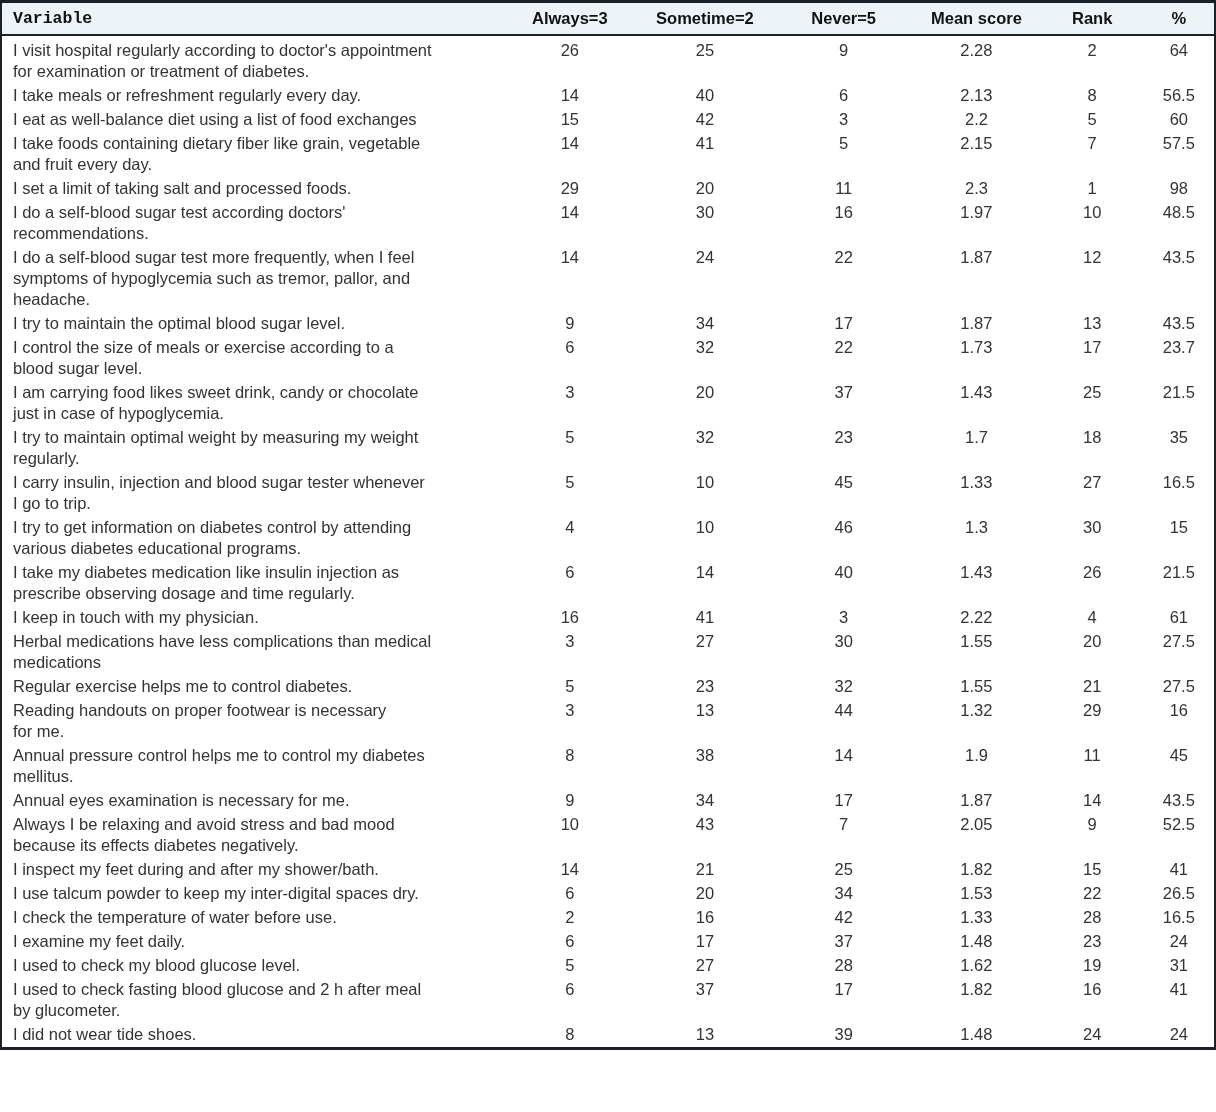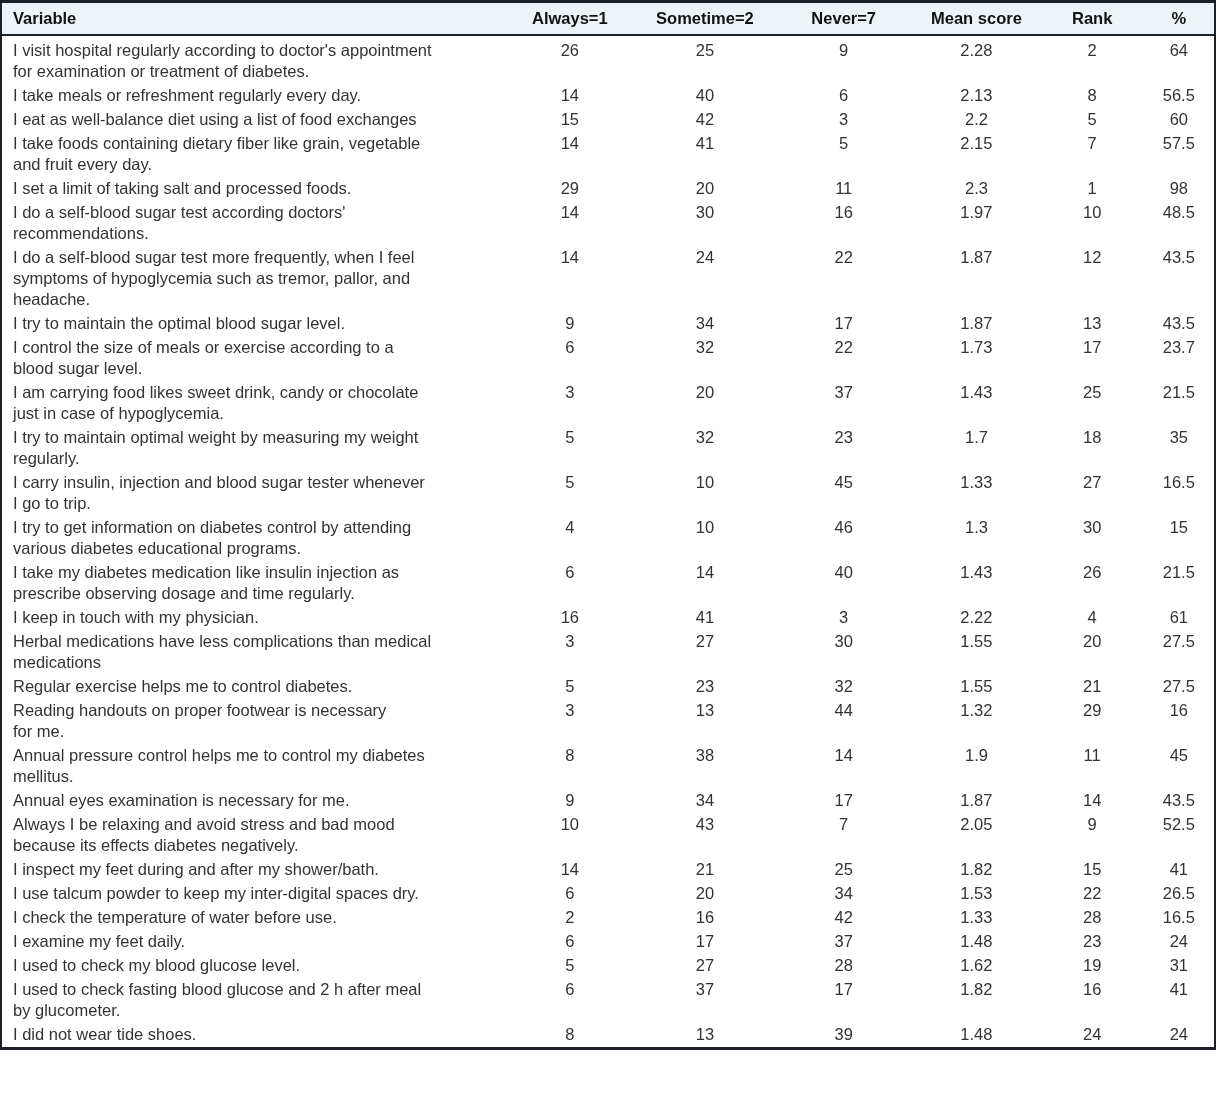--- a/index.html
+++ b/index.html
@@ -36,20 +36,21 @@
     font-weight: bold;
     color: #111111;
     text-align: center;
     padding: 5px 2px;
     line-height: 21px;
     white-space: nowrap;
   }
   thead th.col-variable {
     text-align: left;
     padding-left: 11px;
+    font-family: Liberation Mono, monospace;
   }
   tbody td {
     text-align: center;
     vertical-align: top;
     padding: 1px 2px 2px;
     line-height: 21px;
   }
   tbody tr:first-child td {
     padding-top: 4px;
   }
@@ -70,23 +71,23 @@
         <col style="width: 10.7%;">
         <col style="width: 11.6%;">
         <col style="width: 11.3%;">
         <col style="width: 10.6%;">
         <col style="width: 8.5%;">
         <col style="width: 5.8%;">
       </colgroup>
     <thead>
       <tr>
           <th class="col-variable">Variable</th>
-          <th class="col-always">Always=1</th>
+          <th class="col-always">Always=3</th>
           <th class="col-sometime">Sometime=2</th>
-          <th class="col-never">Never=7</th>
+          <th class="col-never">Never=5</th>
           <th class="col-mean">Mean score</th>
           <th class="col-rank">Rank</th>
           <th class="col-pct">%</th>
         </tr>
     </thead>
     <tbody>
         <tr>
           <td class="cell-variable">I visit hospital regularly according to doctor's appointment
 for examination or treatment of diabetes.</td>
           <td class="cell-always">26</td>

